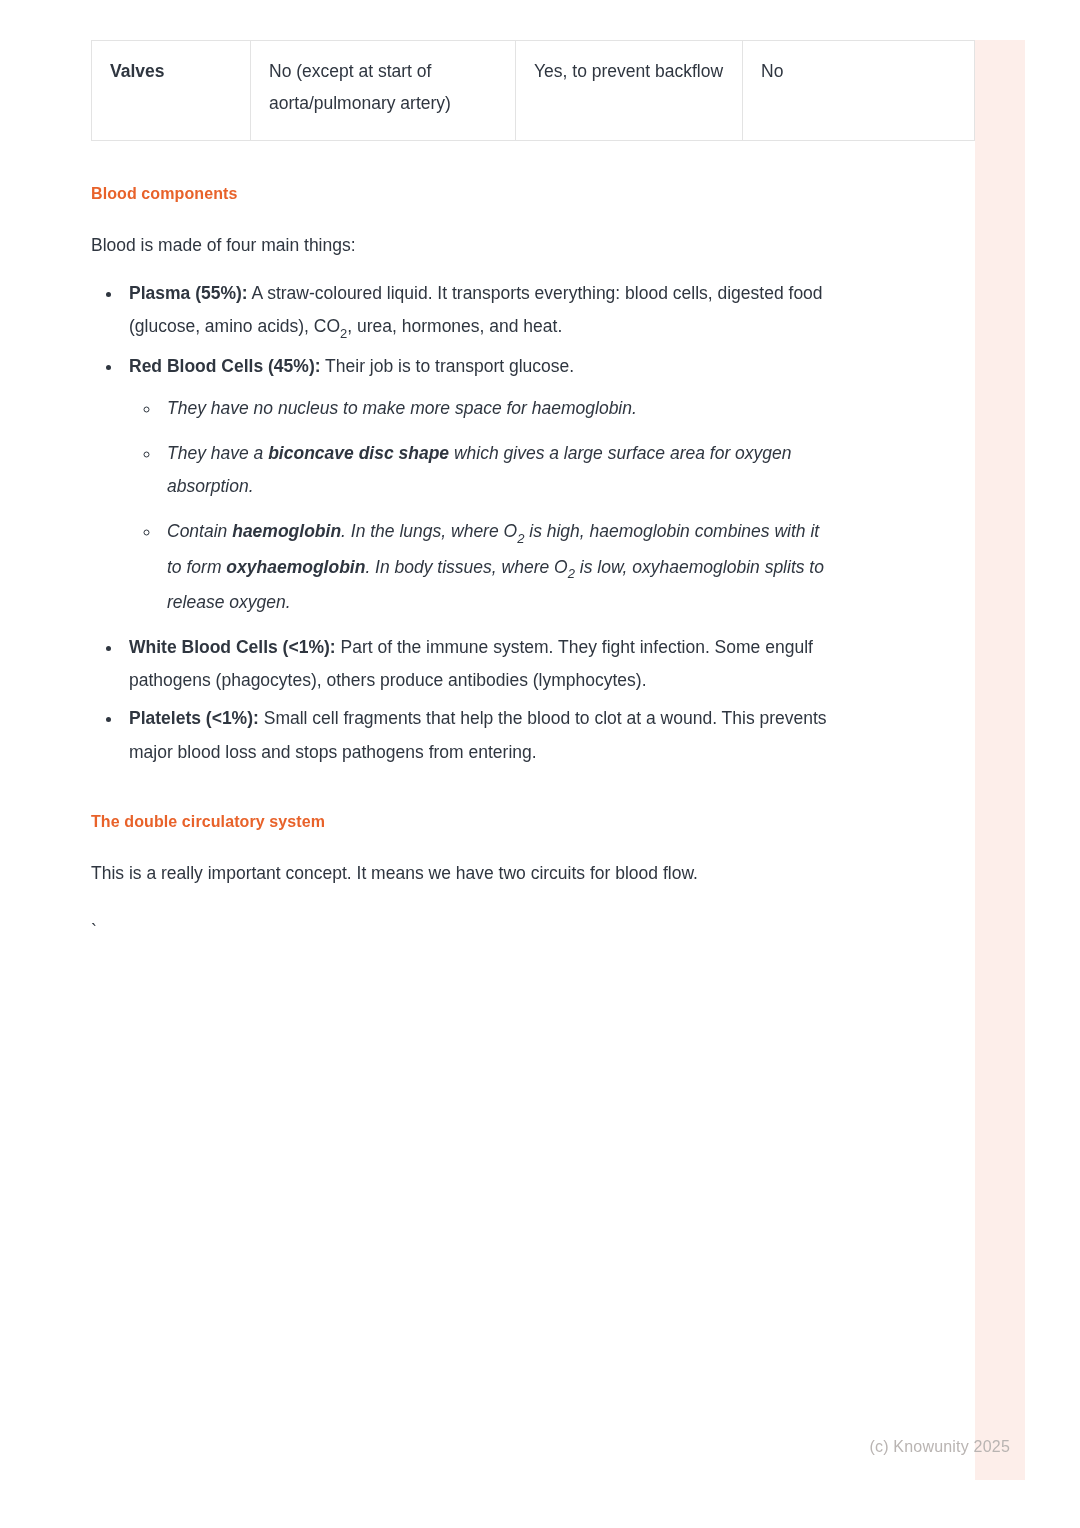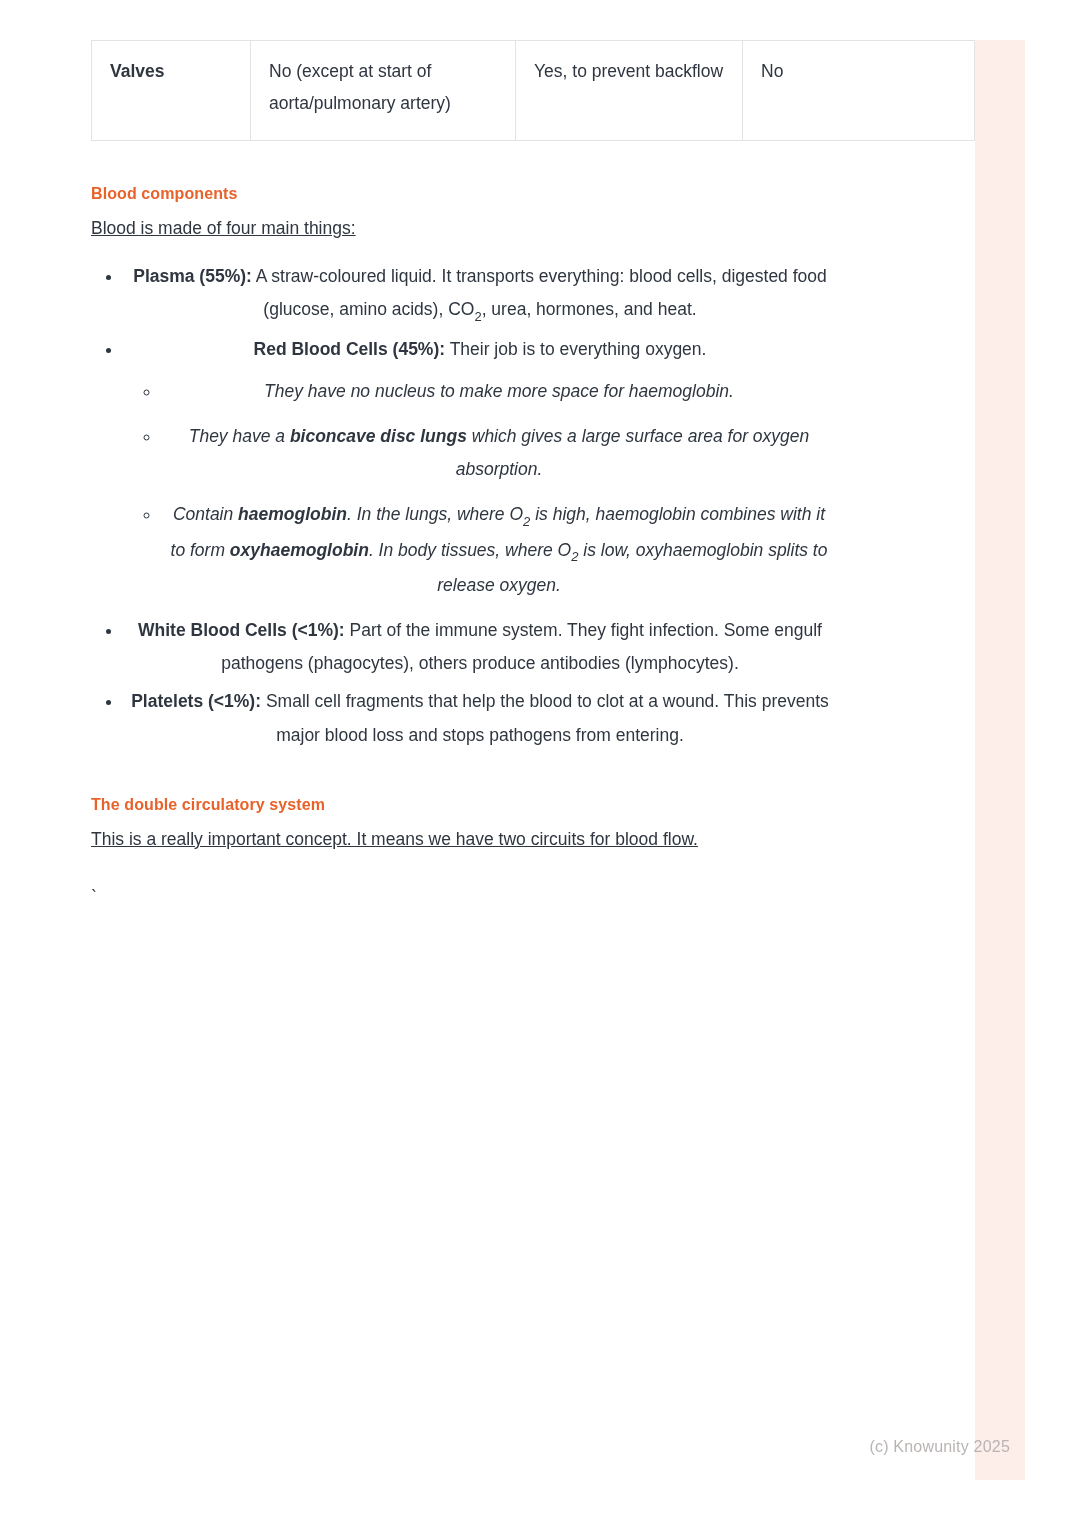--- a/index.html
+++ b/index.html
@@ -64,35 +64,33 @@
   h2.section {
     color: #e8622a;
     font-size: 16px;
     font-weight: bold;
     margin: 44px 0 0 0;
     letter-spacing: 0.1px;
   }
   p.para {
     font-size: 17.5px;
     line-height: 1.55;
-    margin: 12px 0 0 0;
+    margin: 29px 0 0 0;
     color: #2f3640;
-    text-decoration: underline;
   }
   ul.lv1 {
     margin: 18px 0 0 0;
     padding-left: 32px;
     list-style-type: disc;
   }
   ul.lv1 > li {
     font-size: 17.5px;
     line-height: 1.9;
     margin-bottom: 5px;
     padding-left: 6px;
-    text-align: center;
   }
   ul.lv2 {
     margin: 8px 0 10px 0;
     padding-left: 32px;
     list-style-type: circle;
     font-style: italic;
   }
   ul.lv2 > li {
     font-size: 17.5px;
     line-height: 1.9;
@@ -143,25 +141,25 @@
 
     <h2 class="section">Blood components</h2>
 
     <p class="para">Blood is made of four main things:</p>
 
     <ul class="lv1">
       <li>
         <b>Plasma (55%):</b><span> A straw-coloured liquid. It transports everything: blood cells, digested food (glucose, amino acids), CO</span><span class="sub">2</span><span>, urea, hormones, and heat.</span>
       </li>
       <li>
-        <b>Red Blood Cells (45%):</b><span> Their job is to everything oxygen.</span>
+        <b>Red Blood Cells (45%):</b><span> Their job is to transport glucose.</span>
         <ul class="lv2">
           <li>They have no nucleus to make more space for haemoglobin.</li>
           <li>
-            <span>They have a </span><b>biconcave disc lungs</b><span> which gives a large surface area for oxygen absorption.</span>
+            <span>They have a </span><b>biconcave disc shape</b><span> which gives a large surface area for oxygen absorption.</span>
           </li>
           <li>
             <span>Contain </span><b>haemoglobin</b><span>. In the lungs, where O</span><span class="sub">2</span><span> is high, haemoglobin combines with it to form </span><b>oxyhaemoglobin</b><span>. In body tissues, where O</span><span class="sub">2</span><span> is low, oxyhaemoglobin splits to release oxygen.</span>
           </li>
         </ul>
       </li>
       <li>
         <b>White Blood Cells (&lt;1%):</b><span> Part of the immune system. They fight infection. Some engulf pathogens (phagocytes), others produce antibodies (lymphocytes).</span>
       </li>
       <li>

